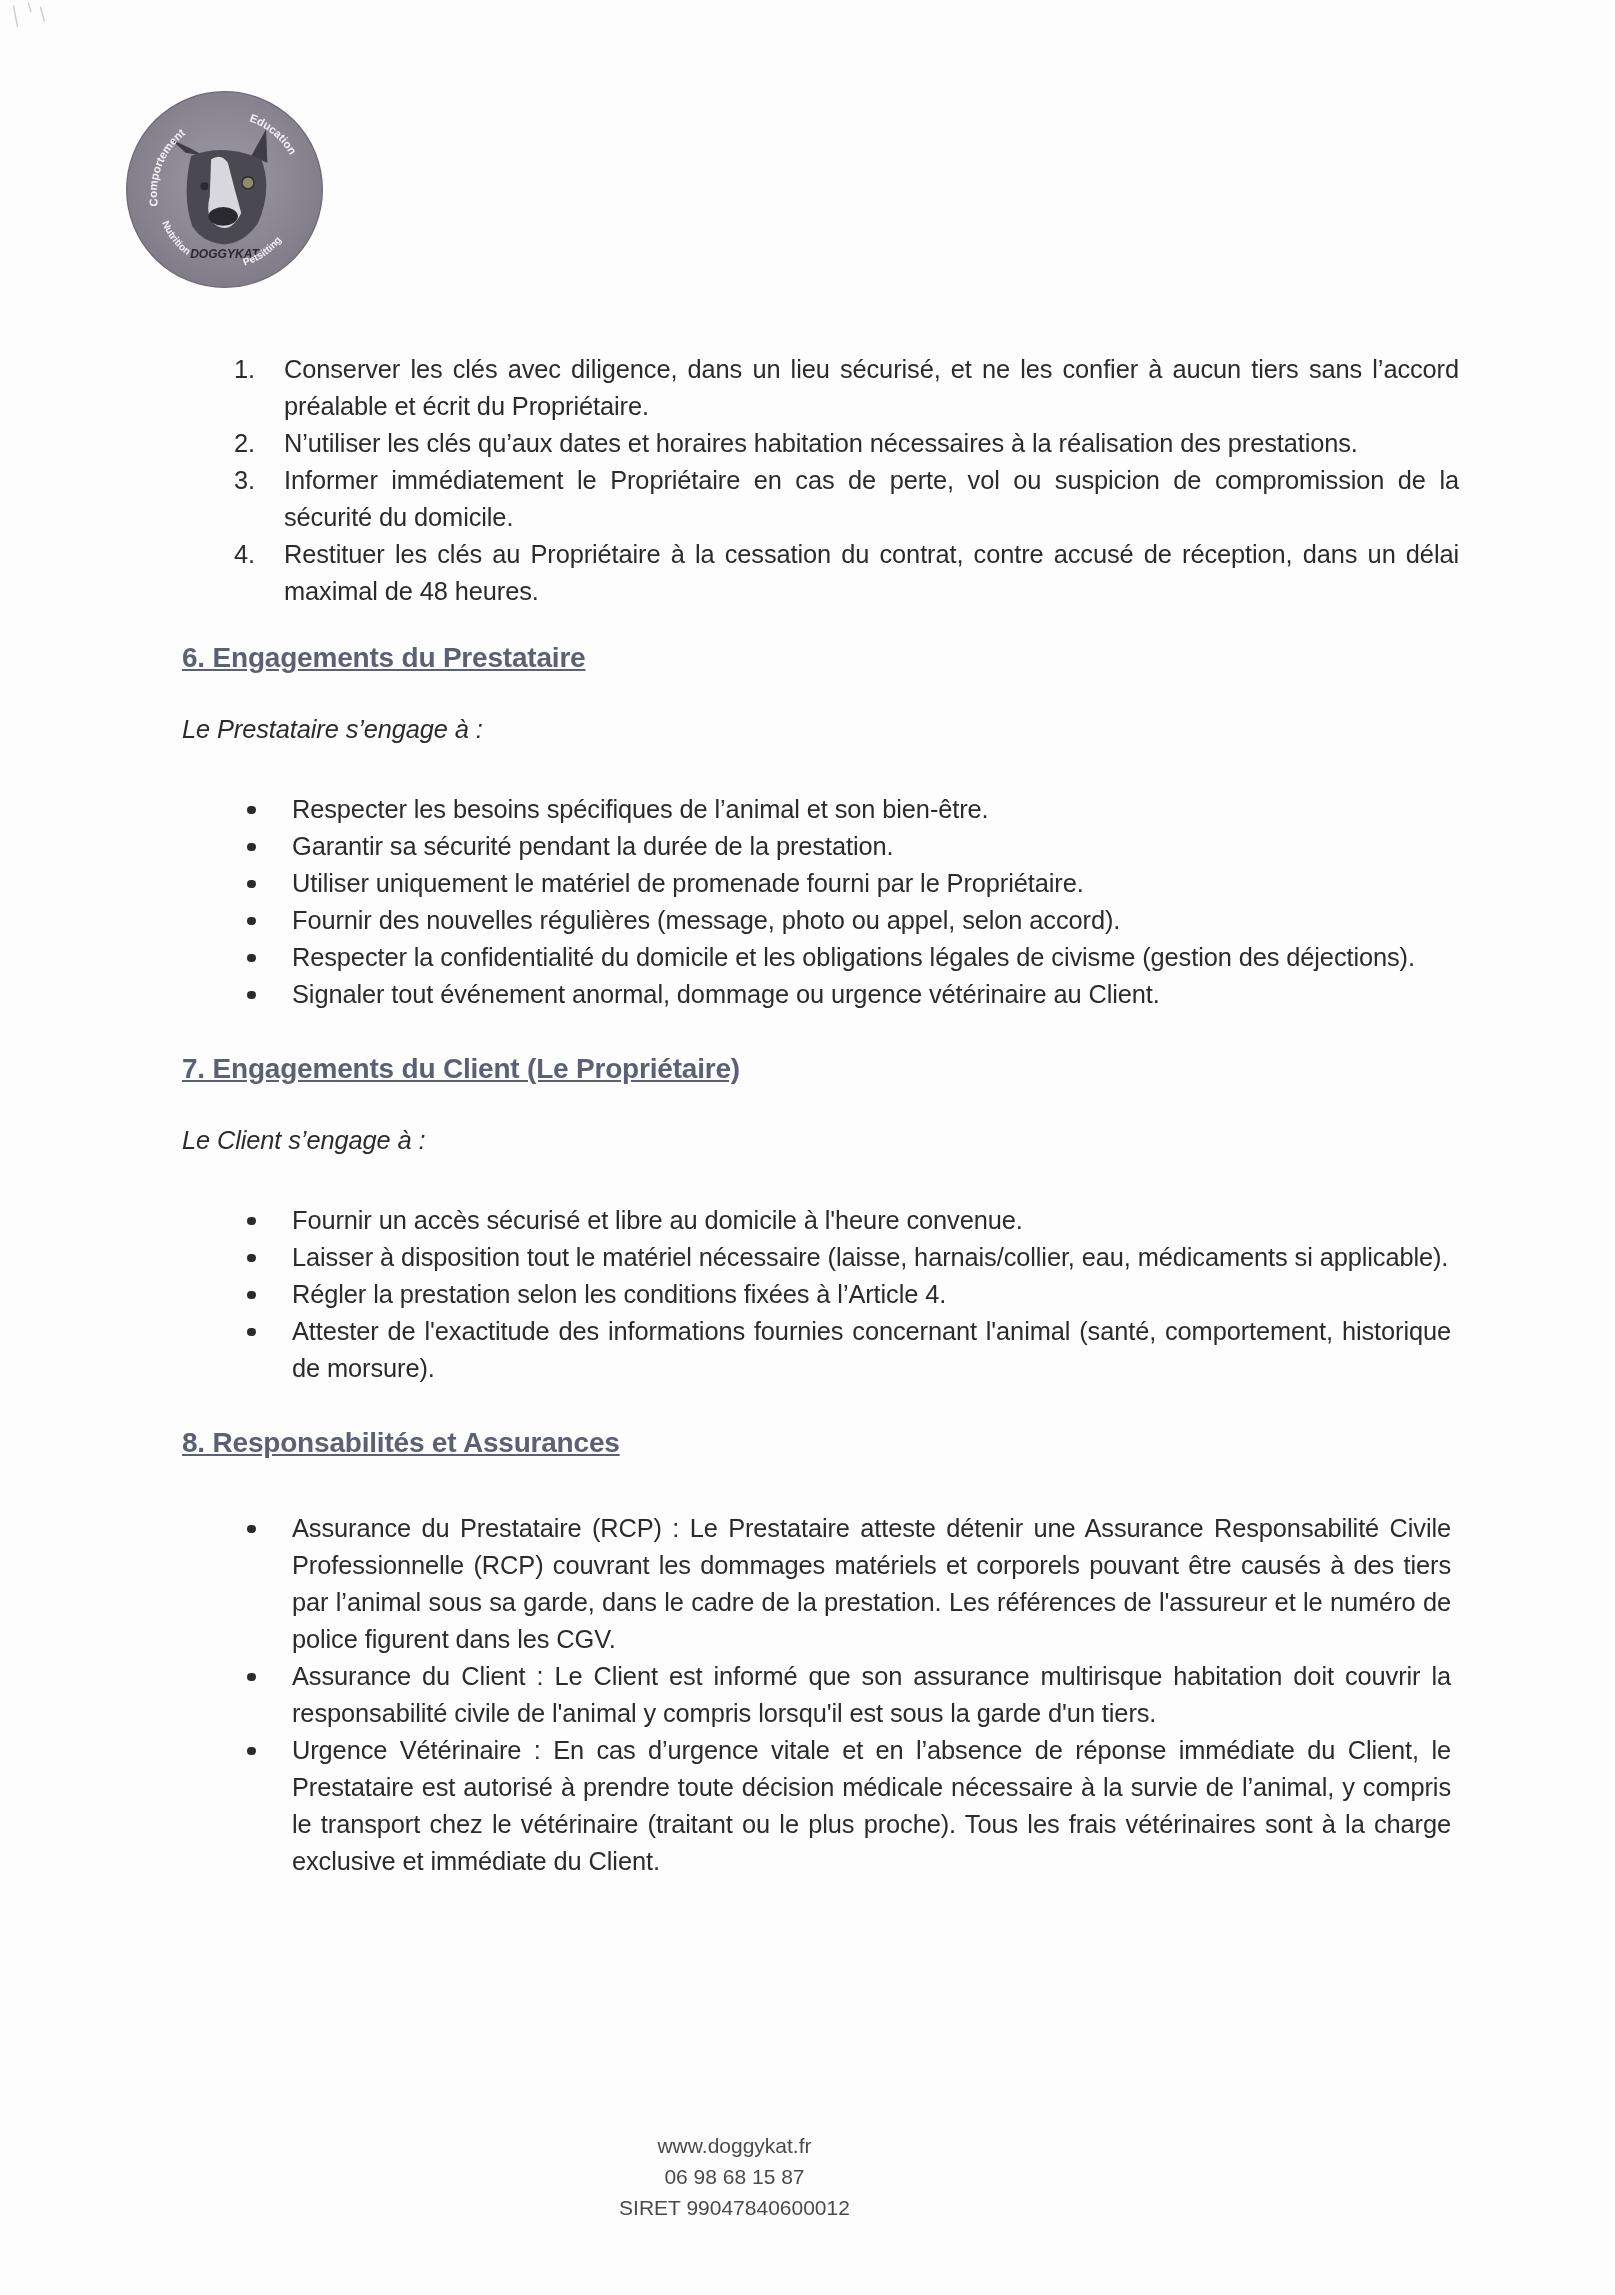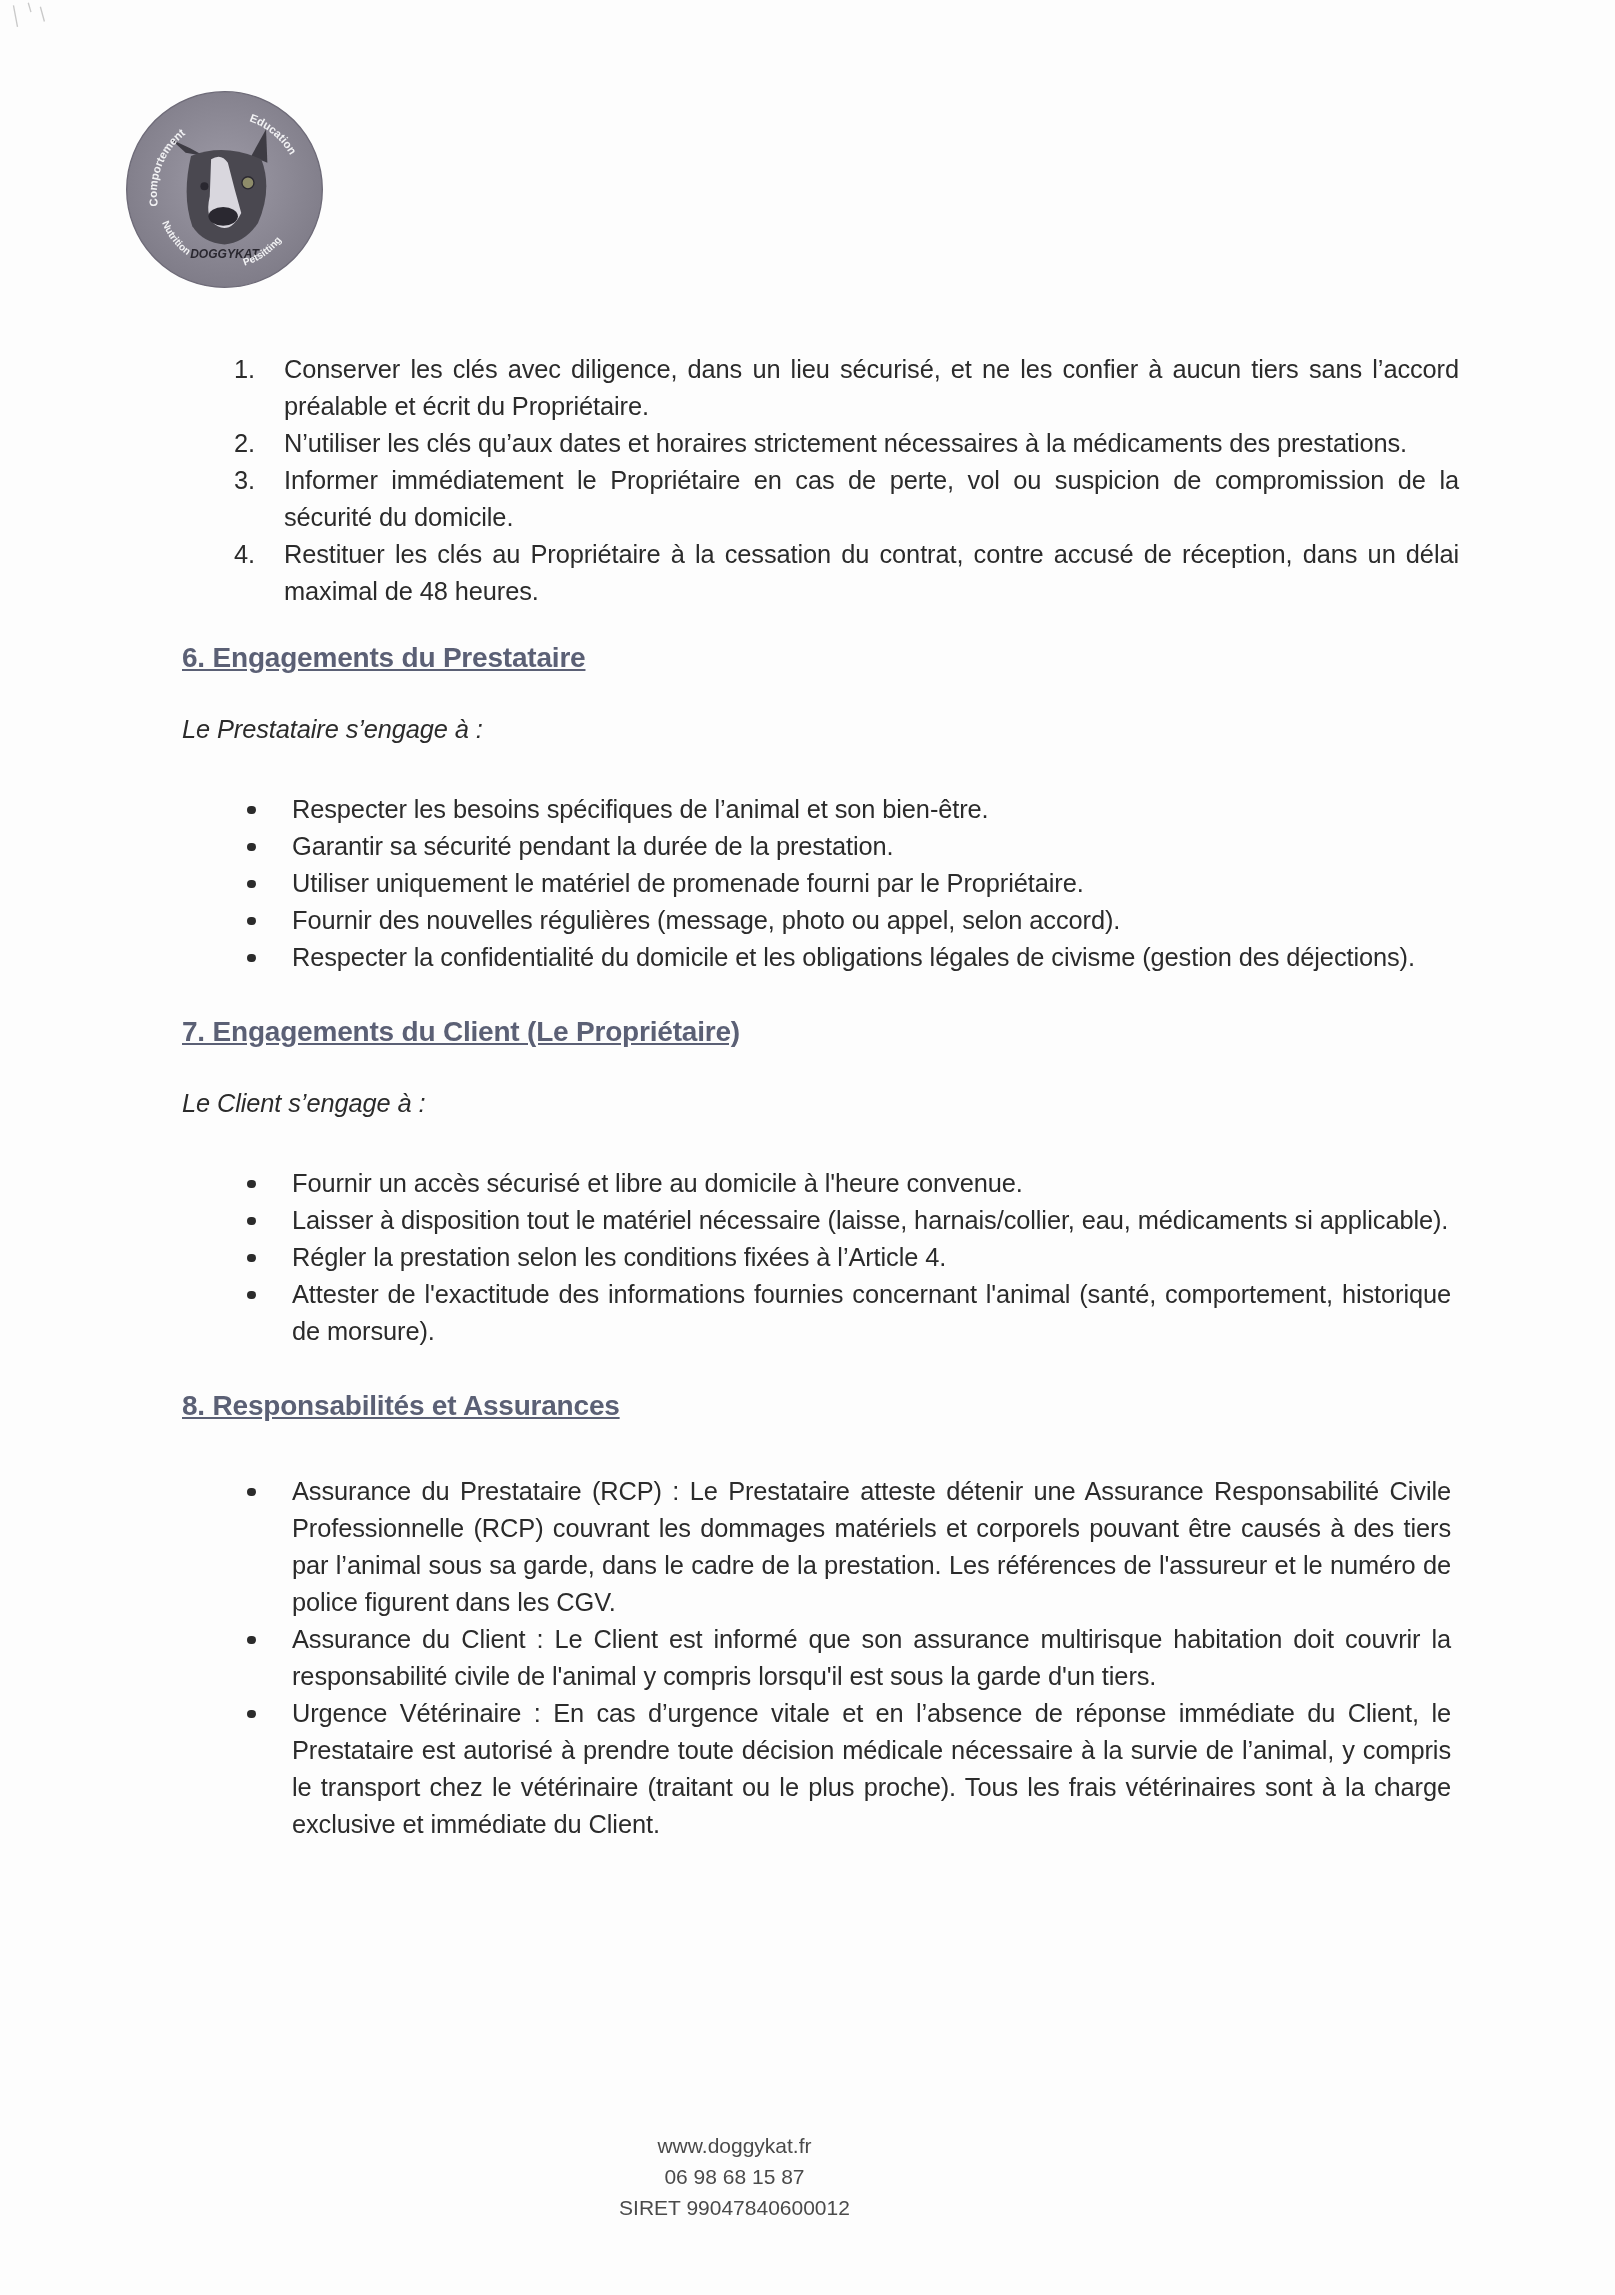--- a/index.html
+++ b/index.html
@@ -168,21 +168,21 @@
 
   <div class="content">
 
     <ol class="numbered">
       <li>
         <span class="num">1.</span>
         <span>Conserver les clés avec diligence, dans un lieu sécurisé, et ne les confier à aucun tiers sans l’accord préalable et écrit du Propriétaire.</span>
       </li>
       <li>
         <span class="num">2.</span>
-        <span>N’utiliser les clés qu’aux dates et horaires strictement nécessaires à la médicaments des prestations.</span>
+        <span>N’utiliser les clés qu’aux dates et horaires habitation nécessaires à la réalisation des prestations.</span>
       </li>
       <li>
         <span class="num">3.</span>
         <span>Informer immédiatement le Propriétaire en cas de perte, vol ou suspicion de compromission de la sécurité du domicile.</span>
       </li>
       <li>
         <span class="num">4.</span>
         <span>Restituer les clés au Propriétaire à la cessation du contrat, contre accusé de réception, dans un délai maximal de 48 heures.</span>
       </li>
     </ol>
@@ -192,20 +192,21 @@
     <h2 class="section-title">6. Engagements du Prestataire</h2>
     <div class="gap-s3"></div>
     <p class="intro">Le Prestataire s’engage à :</p>
     <div class="gap-s3"></div>
     <ul class="bullets">
       <li><span class="dot"></span><span>Respecter les besoins spécifiques de l’animal et son bien-être.</span></li>
       <li><span class="dot"></span><span>Garantir sa sécurité pendant la durée de la prestation.</span></li>
       <li class="bold"><span class="dot"></span><span>Utiliser uniquement le matériel de promenade fourni par le Propriétaire.</span></li>
       <li><span class="dot"></span><span>Fournir des nouvelles régulières (message, photo ou appel, selon accord).</span></li>
       <li><span class="dot"></span><span>Respecter la confidentialité du domicile et les obligations légales de civisme (gestion des déjections).</span></li>
+      <li><span class="dot"></span><span>Signaler tout événement anormal, dommage ou urgence vétérinaire au Client.</span></li>
     </ul>
 
     <div class="gap-s1"></div>
 
     <h2 class="section-title">7. Engagements du Client (Le Propriétaire)</h2>
     <div class="gap-s3"></div>
     <p class="intro">Le Client s’engage à :</p>
     <div class="gap-s3"></div>
     <ul class="bullets">
       <li><span class="dot"></span><span>Fournir un accès sécurisé et libre au domicile à l'heure convenue.</span></li>

